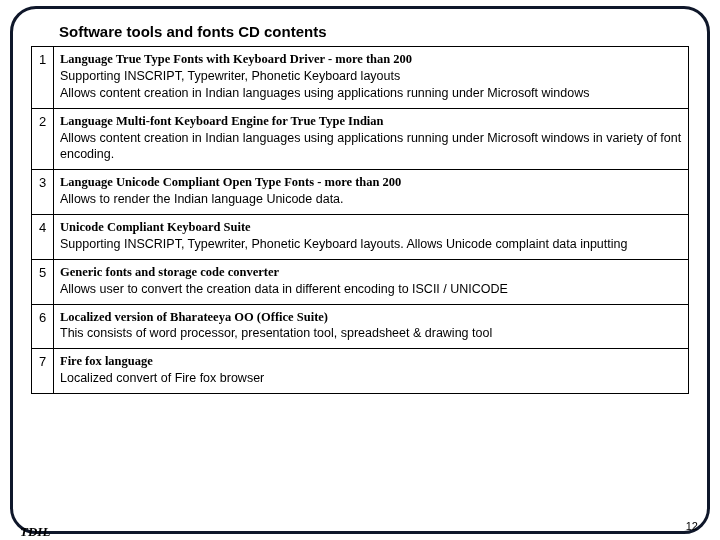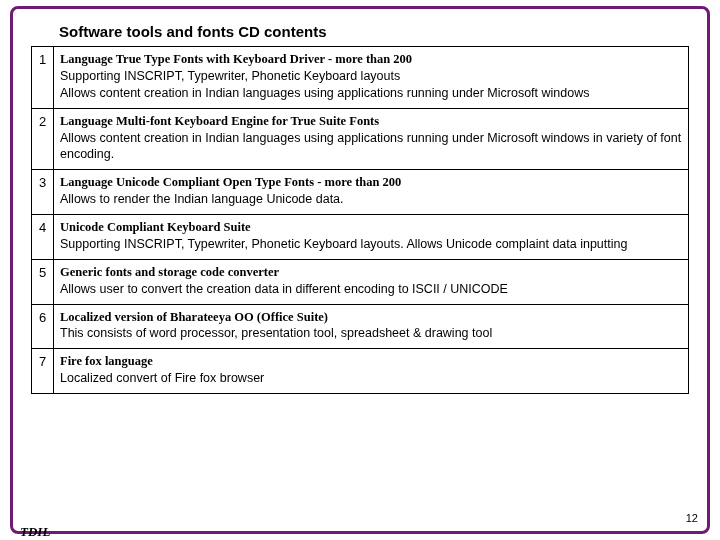--- a/index.html
+++ b/index.html
@@ -11,22 +11,22 @@
     font-family: Verdana, Geneva, sans-serif;
     position: relative;
     overflow: hidden;
   }
   .frame {
     position: absolute;
     top: 6px;
     left: 10px;
     right: 10px;
     bottom: 6px;
-    border: 3px solid #701a75;
-    border-radius: 8px;
+    border: 3px solid #0f172a;
+    border-radius: 26px;
     padding: 14px 18px 21px 18px;
   }
   .title {
     font-weight: bold;
     font-size: 15px;
     color: #000;
     padding: 0 0 6px 28px;
   }
   table.contents {
     width: 100%;
@@ -53,21 +53,21 @@
     bottom: 0;
     font-family: Georgia, 'Times New Roman', serif;
     font-style: italic;
     font-weight: bold;
     font-size: 13px;
     color: #000;
   }
   .footer-right {
     position: absolute;
     right: 22px;
-    bottom: 16px;
+    bottom: 8px;
     font-size: 11px;
     color: #000;
   }
 </style>
 </head>
 <body>
 
 <div class="frame">
   <div class="title">Software tools and fonts CD contents</div>
 
@@ -77,21 +77,21 @@
       <td class="num">1</td>
       <td>
         <span class="b">Language True Type Fonts with Keyboard Driver - more than 200</span><br>
         <span> Supporting INSCRIPT, Typewriter, Phonetic Keyboard layouts</span><br>
         <span>Allows content creation in Indian languages using applications running under Microsoft windows</span>
       </td>
     </tr>
     <tr>
       <td class="num">2</td>
       <td>
-        <span class="b">Language Multi-font Keyboard Engine for True Suite Fonts</span><br>
+        <span class="b">Language Multi-font Keyboard Engine for True Type Indian</span><br>
         <span>Allows content creation in Indian languages using applications running under Microsoft windows in variety of font encoding.</span>
       </td>
     </tr>
     <tr>
       <td class="num">3</td>
       <td>
         <span class="b">Language Unicode Compliant Open Type Fonts - more than 200</span><br>
         <span>Allows to render the Indian language Unicode data.</span>
       </td>
     </tr>

